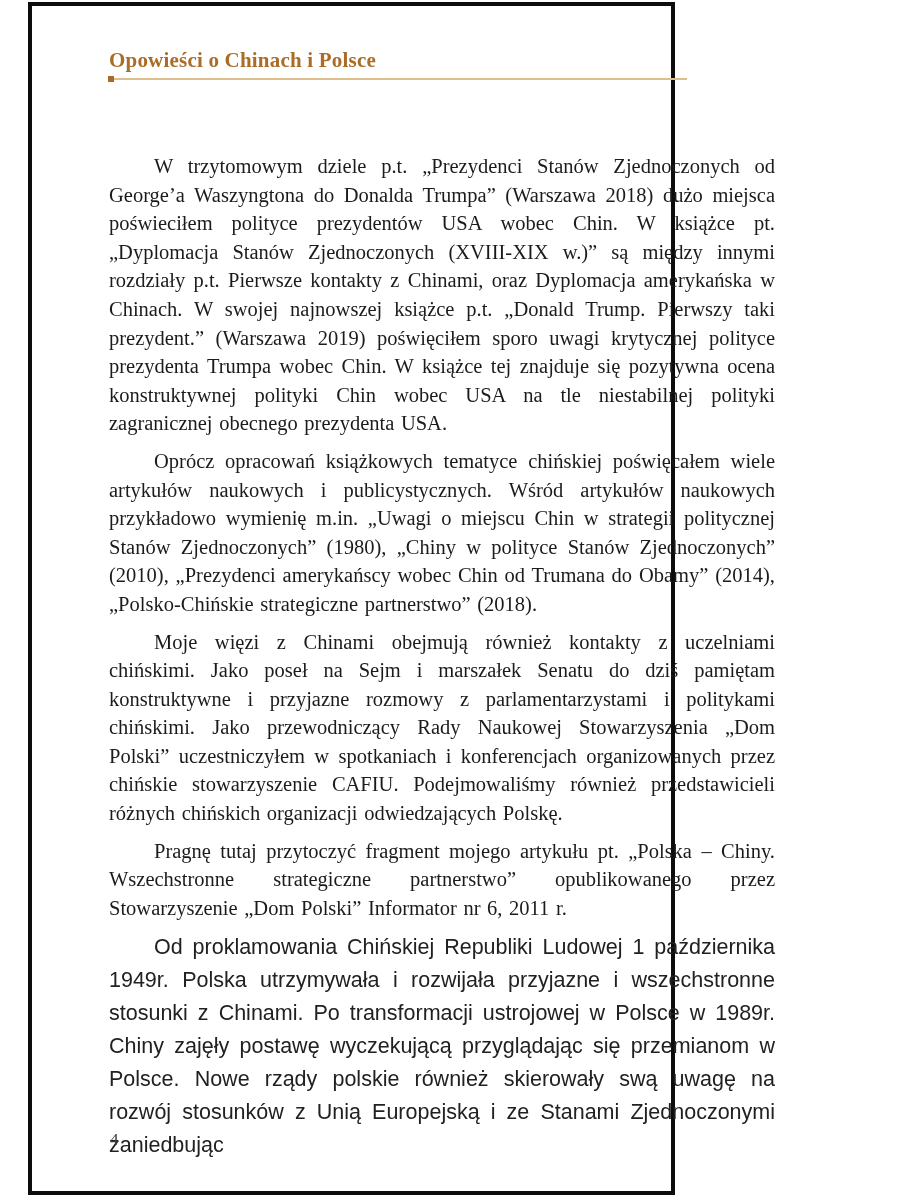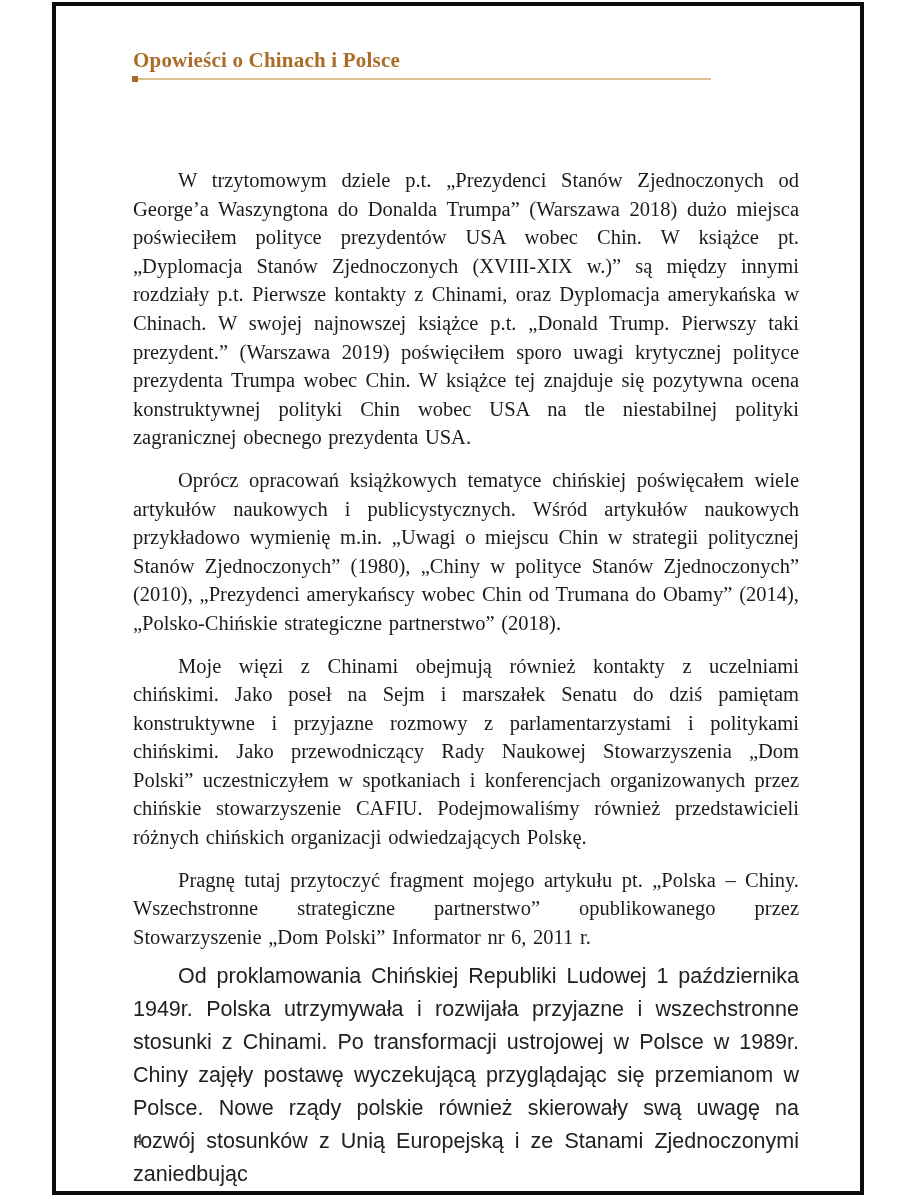--- a/index.html
+++ b/index.html
@@ -11,23 +11,23 @@
     overflow: hidden;
   }
   .stage {
     position: relative;
     width: 900px;
     height: 1200px;
     background: #ffffff;
   }
   .page-frame {
     position: absolute;
-    left: 52px;
+    left: 28px;
     top: 2px;
-    width: 812px;
+    width: 647px;
     height: 1193px;
     border: 4px solid #0c0c0c;
     box-sizing: border-box;
     background: #ffffff;
   }
   .running-head {
     position: absolute;
     left: 77px;
     top: 42px;
     font-family: "Liberation Serif", "DejaVu Serif", serif;
@@ -63,21 +63,20 @@
     margin: 0 0 9px 0;
     text-align: justify;
     text-indent: 45px;
   }
   p.para-serif {
     font-family: "Liberation Serif", "DejaVu Serif", serif;
     font-size: 20.5px;
     line-height: 28.6px;
     color: #1b1b1b;
     word-spacing: 1.5px;
-    margin-top: 14px;
   }
   p.para-sans {
     font-family: "Liberation Sans", "DejaVu Sans", sans-serif;
     font-size: 21.5px;
     line-height: 33px;
     color: #212121;
     word-spacing: 2px;
     margin-top: 1px;
   }
   .page-number {

